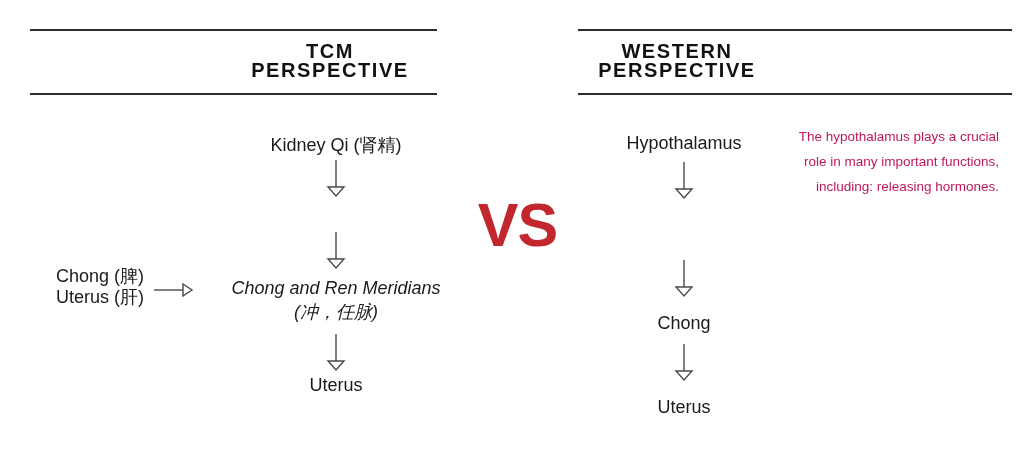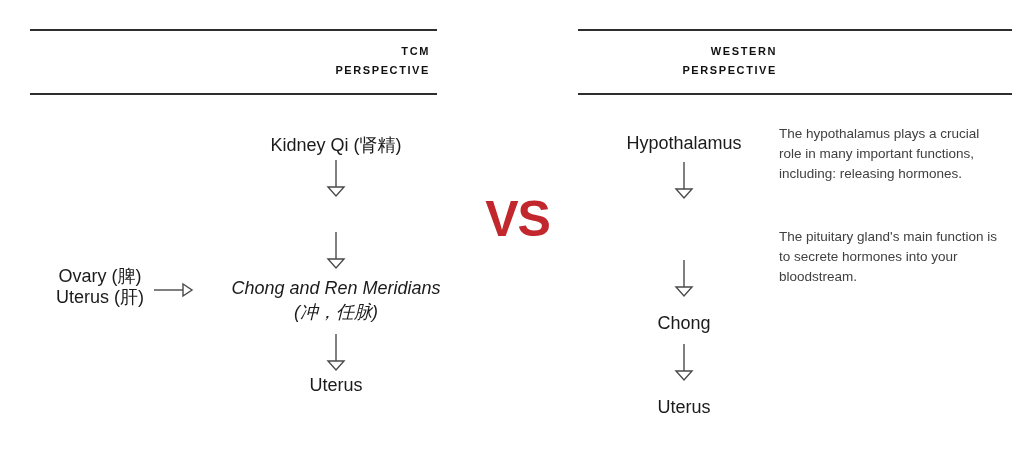--- a/index.html
+++ b/index.html
@@ -20,22 +20,22 @@
     overflow: hidden;
   }
   .rule {
     position: absolute;
     height: 2px;
     background: var(--c-rule);
   }
   .header-text {
     position: absolute;
     width: 200px;
-    text-align: right;
-    font-size: 11px;
+    text-align: center;
+    font-size: 20px;
     font-weight: bold;
     letter-spacing: 1.6px;
     line-height: 19px;
     color: #111;
   }
   .node {
     position: absolute;
     width: 320px;
     text-align: center;
     font-size: 18px;
@@ -48,31 +48,32 @@
     width: 160px;
     text-align: center;
     font-size: 18px;
     line-height: 21px;
   }
   .arrow { position: absolute; color: var(--c-arrow); }
   .vs {
     position: absolute;
     width: 95px;
     text-align: center;
-    font-size: 50px;
+    font-size: 61px;
     font-weight: bold;
     letter-spacing: -1px;
     color: var(--c-accent);
   }
   .note {
     position: absolute;
     width: 220px;
     font-size: 13.5px;
-    line-height: 20px;
-    color: #404040;
+    line-height: 25px;
+    color: #be185d;
+    text-align: right;
   }
 </style>
 </head>
 <body>
 
 <div class="canvas">
 
   <div class="rule" style="left:30px; top:29px; width:407px;"></div>
   <div class="header-text" style="left:230px; top:42px;">
     <div>TCM</div>
@@ -114,21 +115,21 @@
   <div class="arrow" style="left:326px; top:334px;">
     <svg width="20" height="38" viewBox="0 0 20 38">
       <line x1="10" y1="0" x2="10" y2="27" stroke="currentColor" stroke-width="1.4"></line>
       <polygon points="2,27 18,27 10,36" fill="#ffffff" stroke="currentColor" stroke-width="1.4" stroke-linejoin="miter"></polygon>
     </svg>
   </div>
 
   <div class="node" style="left:176px; top:374px;">Uterus</div>
 
   <div class="side-node" style="left:20px; top:266px;">
-    <div>Ovary (脾)</div>
+    <div>Chong (脾)</div>
     <div>Uterus (肝)</div>
   </div>
 
   <div class="arrow" style="left:153px; top:282px;">
     <svg width="42" height="16" viewBox="0 0 42 16">
       <line x1="1" y1="8" x2="30" y2="8" stroke="currentColor" stroke-width="1.4"></line>
       <polygon points="30,2 30,14 39,8" fill="#ffffff" stroke="currentColor" stroke-width="1.4" stroke-linejoin="miter"></polygon>
     </svg>
   </div>
 
@@ -154,15 +155,14 @@
   <div class="arrow" style="left:674px; top:344px;">
     <svg width="20" height="38" viewBox="0 0 20 38">
       <line x1="10" y1="0" x2="10" y2="27" stroke="currentColor" stroke-width="1.4"></line>
       <polygon points="2,27 18,27 10,36" fill="#ffffff" stroke="currentColor" stroke-width="1.4" stroke-linejoin="miter"></polygon>
     </svg>
   </div>
 
   <div class="node" style="left:524px; top:396px;">Uterus</div>
 
   <div class="note" style="left:779px; top:124px;">The hypothalamus plays a crucial role in many important functions, including: releasing hormones.</div>
-  <div class="note" style="left:779px; top:227px;">The pituitary gland's main function is to secrete hormones into your bloodstream.</div>
 
 </div>
 
 </body></html>

